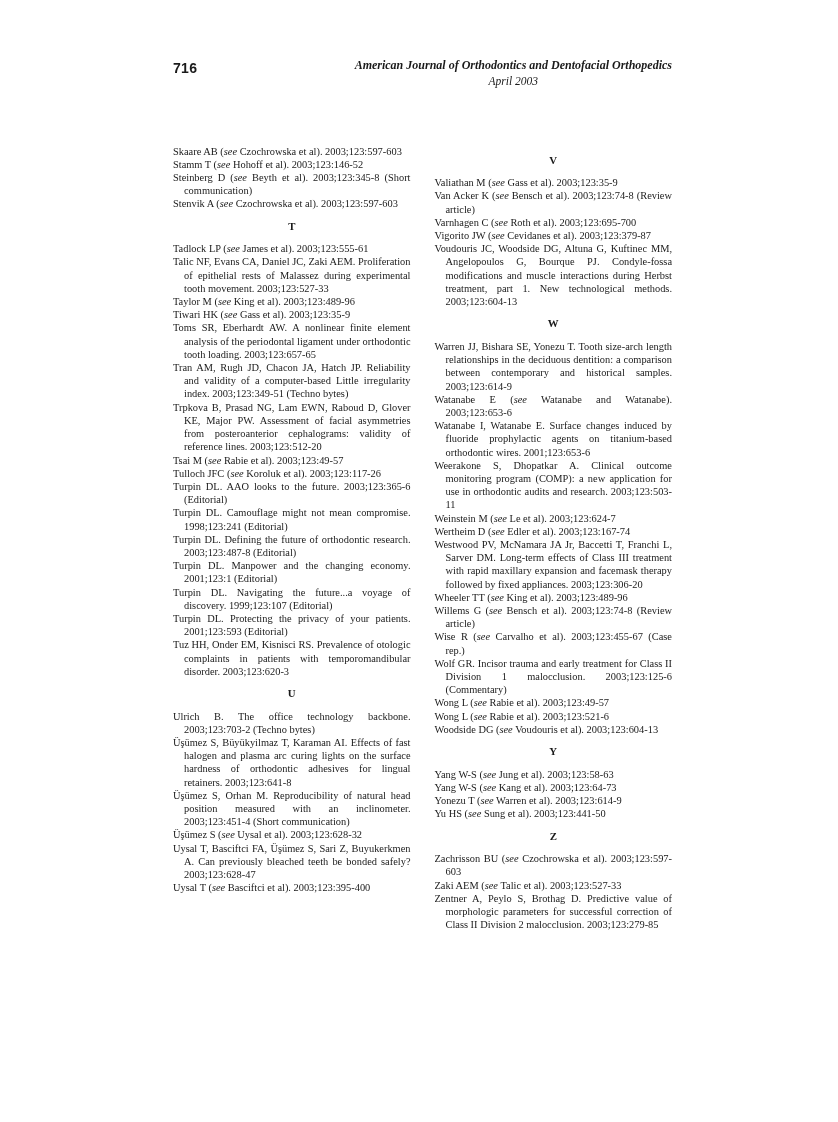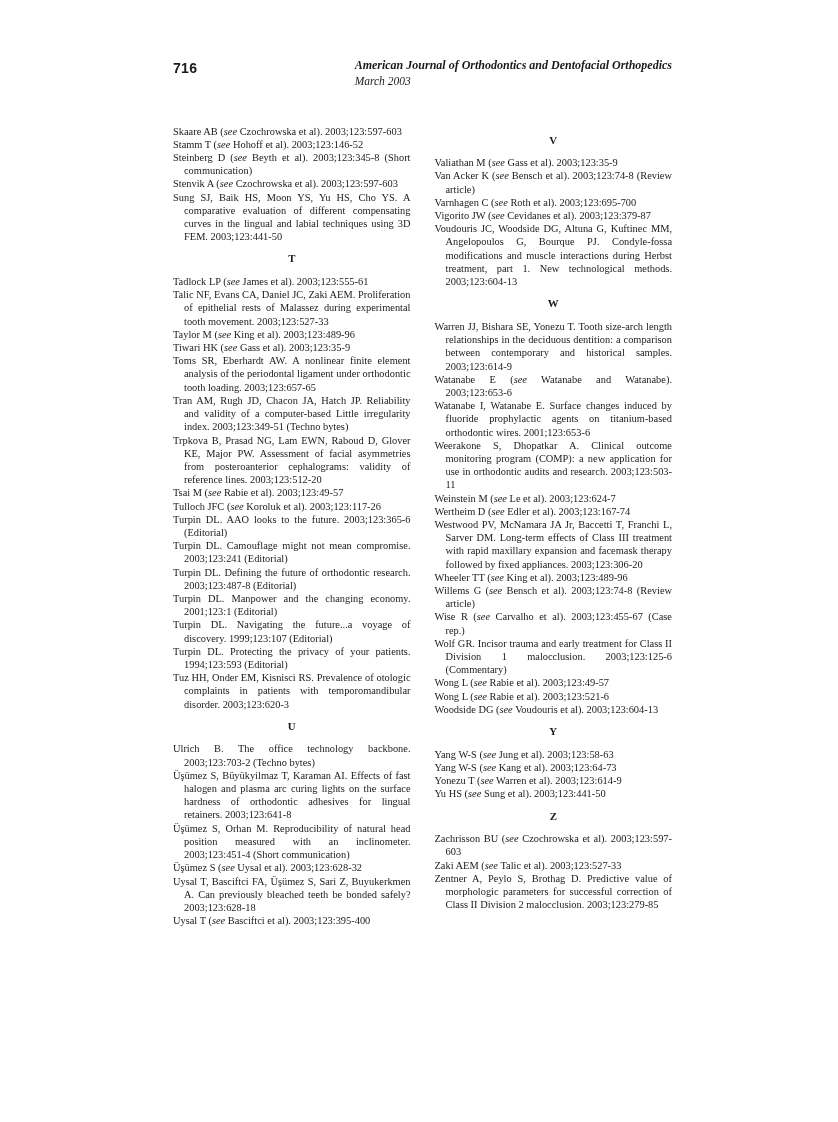--- a/index.html
+++ b/index.html
@@ -24,35 +24,35 @@
     align-items: flex-start;
   }
   .folio {
     font-family: "Liberation Sans", sans-serif;
     font-weight: bold;
     font-size: 14px;
     letter-spacing: 0.3px;
     padding-top: 2px;
   }
   .journal-block {
-    text-align: left;
+    text-align: center;
     line-height: 1.3;
     margin-left: 26px;
   }
   .journal-title {
     font-style: italic;
     font-weight: bold;
     font-size: 12px;
   }
   .journal-date {
     font-style: italic;
     font-size: 11.5px;
   }
   .index-body {
-    margin-top: 36px;
+    margin-top: 56px;
     display: flex;
     gap: 24px;
   }
   .index-column {
     width: 326px;
     font-size: 10.4px;
     line-height: 1.27;
     text-align: justify;
   }
   .entry {
@@ -67,54 +67,53 @@
   }
 </style>
 </head>
 <body>
 
 <div class="page">
   <div class="running-head">
     <div class="folio">716</div>
     <div class="journal-block">
       <div class="journal-title">American Journal of Orthodontics and Dentofacial Orthopedics</div>
-      <div class="journal-date">March 2003</div>
+      <div class="journal-date">April 2003</div>
     </div>
   </div>
 
   <div class="index-body">
     <div class="index-column">
         <div class="entry">Skaare AB (<i>see</i> Czochrowska et al). 2003;123:597-603</div>
         <div class="entry">Stamm T (<i>see</i> Hohoff et al). 2003;123:146-52</div>
         <div class="entry">Steinberg D (<i>see</i> Beyth et al). 2003;123:345-8 (Short communication)</div>
         <div class="entry">Stenvik A (<i>see</i> Czochrowska et al). 2003;123:597-603</div>
-        <div class="entry">Sung SJ, Baik HS, Moon YS, Yu HS, Cho YS. A comparative evaluation of different compensating curves in the lingual and labial techniques using 3D FEM. 2003;123:441-50</div>
         <div class="section-letter">T</div>
         <div class="entry">Tadlock LP (<i>see</i> James et al). 2003;123:555-61</div>
         <div class="entry">Talic NF, Evans CA, Daniel JC, Zaki AEM. Proliferation of epithelial rests of Malassez during experimental tooth movement. 2003;123:527-33</div>
         <div class="entry">Taylor M (<i>see</i> King et al). 2003;123:489-96</div>
         <div class="entry">Tiwari HK (<i>see</i> Gass et al). 2003;123:35-9</div>
         <div class="entry">Toms SR, Eberhardt AW. A nonlinear finite element analysis of the periodontal ligament under orthodontic tooth loading. 2003;123:657-65</div>
         <div class="entry">Tran AM, Rugh JD, Chacon JA, Hatch JP. Reliability and validity of a computer-based Little irregularity index. 2003;123:349-51 (Techno bytes)</div>
         <div class="entry">Trpkova B, Prasad NG, Lam EWN, Raboud D, Glover KE, Major PW. Assessment of facial asymmetries from posteroanterior cephalograms: validity of reference lines. 2003;123:512-20</div>
         <div class="entry">Tsai M (<i>see</i> Rabie et al). 2003;123:49-57</div>
         <div class="entry">Tulloch JFC (<i>see</i> Koroluk et al). 2003;123:117-26</div>
         <div class="entry">Turpin DL. AAO looks to the future. 2003;123:365-6 (Editorial)</div>
-        <div class="entry">Turpin DL. Camouflage might not mean compromise. 2003;123:241 (Editorial)</div>
+        <div class="entry">Turpin DL. Camouflage might not mean compromise. 1998;123:241 (Editorial)</div>
         <div class="entry">Turpin DL. Defining the future of orthodontic research. 2003;123:487-8 (Editorial)</div>
         <div class="entry">Turpin DL. Manpower and the changing economy. 2001;123:1 (Editorial)</div>
         <div class="entry">Turpin DL. Navigating the future...a voyage of discovery. 1999;123:107 (Editorial)</div>
-        <div class="entry">Turpin DL. Protecting the privacy of your patients. 1994;123:593 (Editorial)</div>
+        <div class="entry">Turpin DL. Protecting the privacy of your patients. 2001;123:593 (Editorial)</div>
         <div class="entry">Tuz HH, Onder EM, Kisnisci RS. Prevalence of otologic complaints in patients with temporomandibular disorder. 2003;123:620-3</div>
         <div class="section-letter">U</div>
         <div class="entry">Ulrich B. The office technology backbone. 2003;123:703-2 (Techno bytes)</div>
         <div class="entry">Üşümez S, Büyükyilmaz T, Karaman AI. Effects of fast halogen and plasma arc curing lights on the surface hardness of orthodontic adhesives for lingual retainers. 2003;123:641-8</div>
         <div class="entry">Üşümez S, Orhan M. Reproducibility of natural head position measured with an inclinometer. 2003;123:451-4 (Short communication)</div>
         <div class="entry">Üşümez S (<i>see</i> Uysal et al). 2003;123:628-32</div>
-        <div class="entry">Uysal T, Basciftci FA, Üşümez S, Sari Z, Buyukerkmen A. Can previously bleached teeth be bonded safely? 2003;123:628-18</div>
+        <div class="entry">Uysal T, Basciftci FA, Üşümez S, Sari Z, Buyukerkmen A. Can previously bleached teeth be bonded safely? 2003;123:628-47</div>
         <div class="entry">Uysal T (<i>see</i> Basciftci et al). 2003;123:395-400</div>
       </div>
     <div class="index-column">
         <div class="section-letter">V</div>
         <div class="entry">Valiathan M (<i>see</i> Gass et al). 2003;123:35-9</div>
         <div class="entry">Van Acker K (<i>see</i> Bensch et al). 2003;123:74-8 (Review article)</div>
         <div class="entry">Varnhagen C (<i>see</i> Roth et al). 2003;123:695-700</div>
         <div class="entry">Vigorito JW (<i>see</i> Cevidanes et al). 2003;123:379-87</div>
         <div class="entry">Voudouris JC, Woodside DG, Altuna G, Kuftinec MM, Angelopoulos G, Bourque PJ. Condyle-fossa modifications and muscle interactions during Herbst treatment, part 1. New technological methods. 2003;123:604-13</div>
         <div class="section-letter">W</div>

